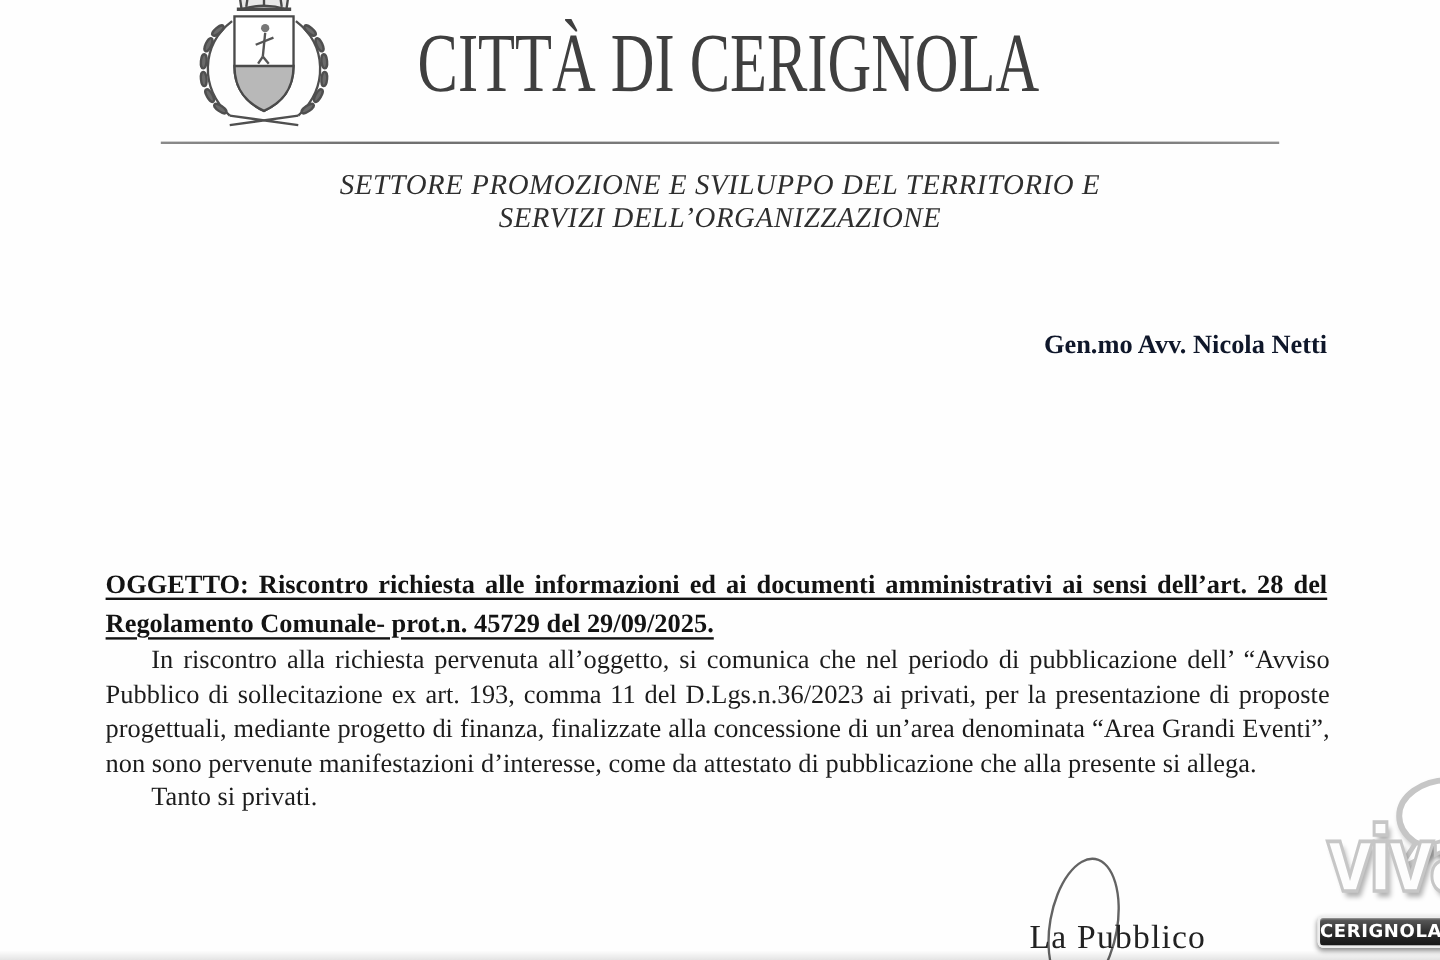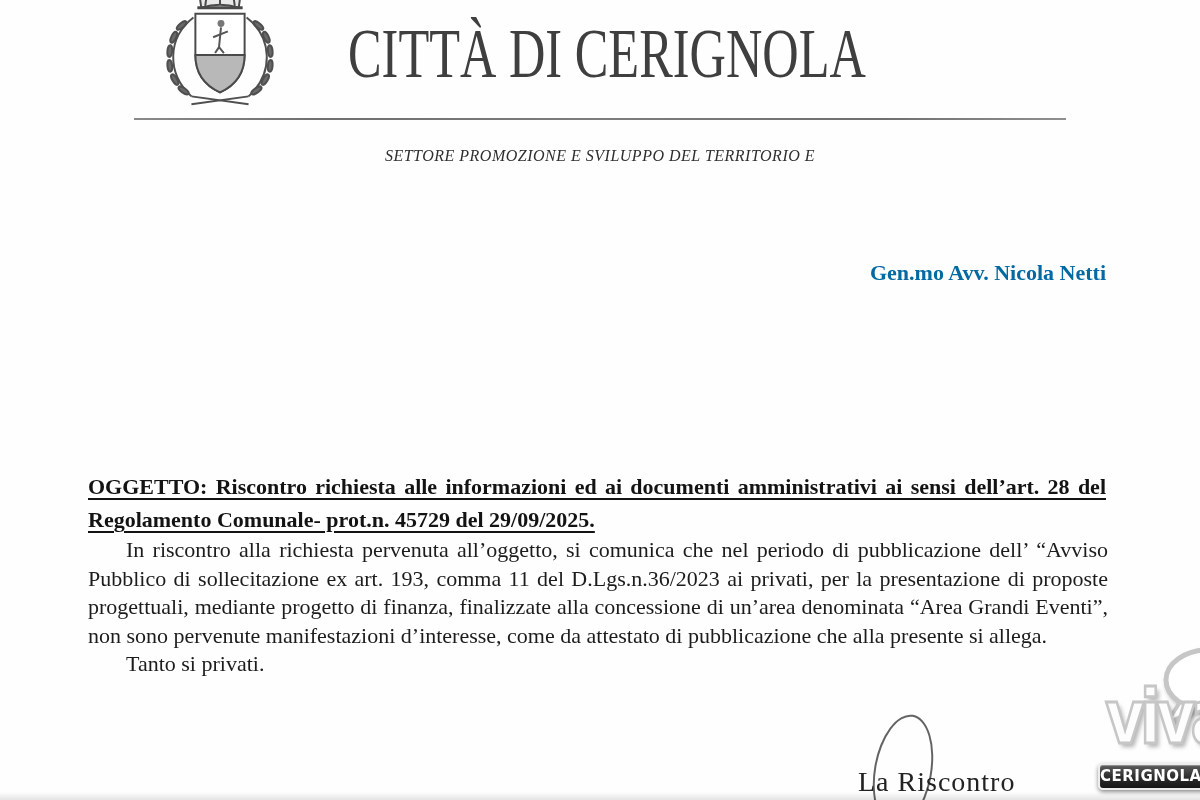--- a/index.html
+++ b/index.html
@@ -16,27 +16,27 @@
     color:#3f3f3f;white-space:nowrap;
     transform:scaleX(0.72);transform-origin:center top;
     letter-spacing:0px;font-weight:400;
   }
   .header-rule{
     position:absolute;left:134px;top:118px;width:932px;height:2px;
     background:linear-gradient(90deg,#8a8a8a,#6f6f6f 20%,#7d7d7d 50%,#6f6f6f 80%,#909090);
   }
   .subtitle{
     position:absolute;left:0;top:142px;width:1200px;text-align:center;
-    font-style:italic;font-weight:400;font-size:16px;line-height:27px;color:#2e2e2e;
+    font-style:italic;font-weight:400;font-size:24px;line-height:27px;color:#2e2e2e;
     letter-spacing:0.5px;
   }
   
   .recipient{
-    position:absolute;right:94px;top:256px;text-align:right;
-    font-weight:bold;font-size:22px;line-height:34px;color:#0369a1;
+    position:absolute;right:94px;top:270px;text-align:right;
+    font-weight:bold;font-size:22px;line-height:34px;color:#0f172a;
   }
   
   .subject{
     position:absolute;left:88px;top:442px;width:1018px;
     font-weight:bold;font-size:22px;line-height:33px;color:#131313;
     text-align:justify;
     text-decoration:underline;text-underline-offset:4px;text-decoration-thickness:2px;margin-top:28px;
   }
   
   .letter-body{
@@ -124,36 +124,37 @@
       <path d="M36,108 L94,116 M94,108 L36,116" fill="none"></path>
     </g>
   </svg>
 
   <div class="doc-title">CITTÀ DI CERIGNOLA</div>
 
   <div class="header-rule"></div>
 
   <div class="subtitle">
     <div>SETTORE PROMOZIONE E SVILUPPO DEL TERRITORIO E</div>
+    <div>SERVIZI DELL’ORGANIZZAZIONE</div>
   </div>
 
   <div class="recipient">
     <div>Gen.mo Avv. Nicola Netti</div>
   </div>
 
   <p class="subject">OGGETTO: Riscontro richiesta alle informazioni ed ai documenti amministrativi ai sensi dell’art. 28 del Regolamento Comunale- prot.n. 45729 del 29/09/2025.</p>
 
   <div class="letter-body">
     <p>In riscontro alla richiesta pervenuta all’oggetto, si comunica che nel periodo di pubblicazione dell’ “Avviso Pubblico di sollecitazione ex art. 193, comma 11 del D.Lgs.n.36/2023 ai privati, per la presentazione di proposte progettuali, mediante progetto di finanza, finalizzate alla concessione di un’area denominata “Area Grandi Eventi”, non sono pervenute manifestazioni d’interesse, come da attestato di pubblicazione che alla presente si allega.</p>
     <p>Tanto si privati.</p>
   </div>
 
   <div class="signature-block">
     <div class="sig-loop"></div>
-    <div class="sig-role">La Riscontro</div>
+    <div class="sig-role">La Pubblico</div>
   </div>
 
   <div class="watermark">
     <svg class="bubble" viewBox="0 0 106 80" xmlns="http://www.w3.org/2000/svg">
       <g fill="#ffffff" stroke="#c6c6c6" stroke-width="5" stroke-linejoin="round">
         <ellipse cx="56" cy="34" rx="42" ry="30"></ellipse>
         <path d="M28,56 L14,78 L46,62 Z" stroke-width="4"></path>
       </g>
     </svg>
     <div class="viva-text">viva</div>

